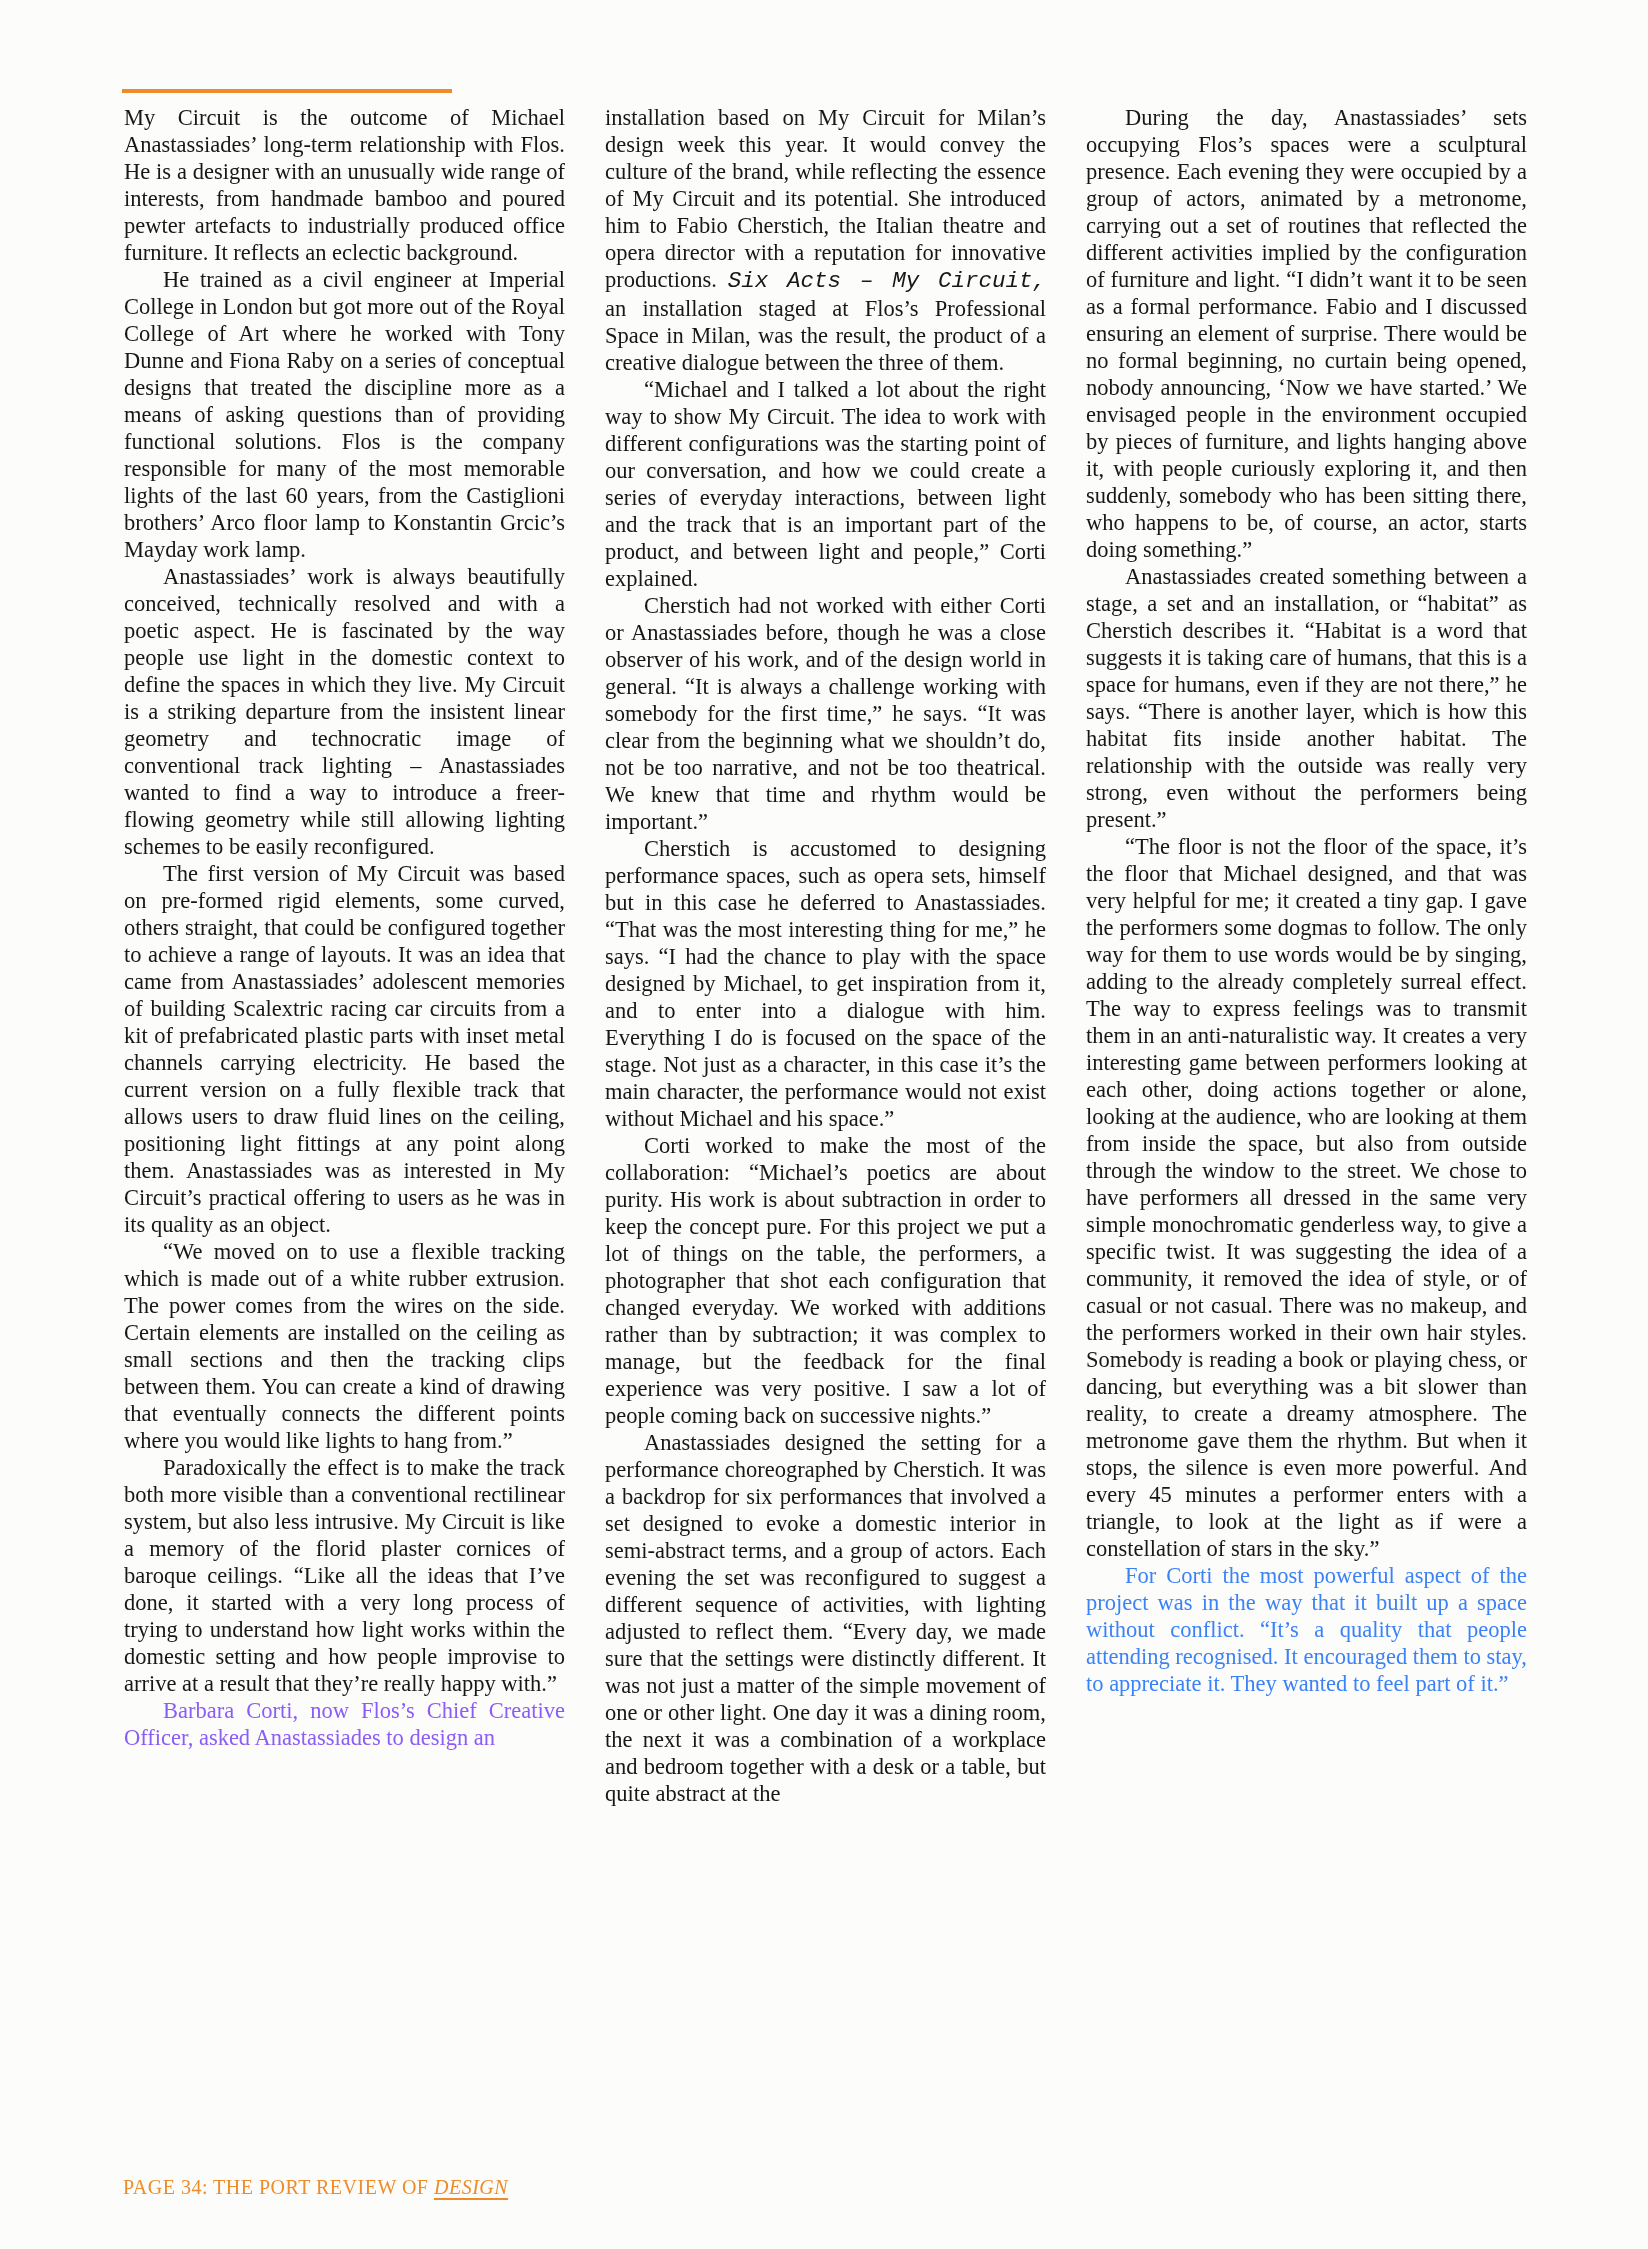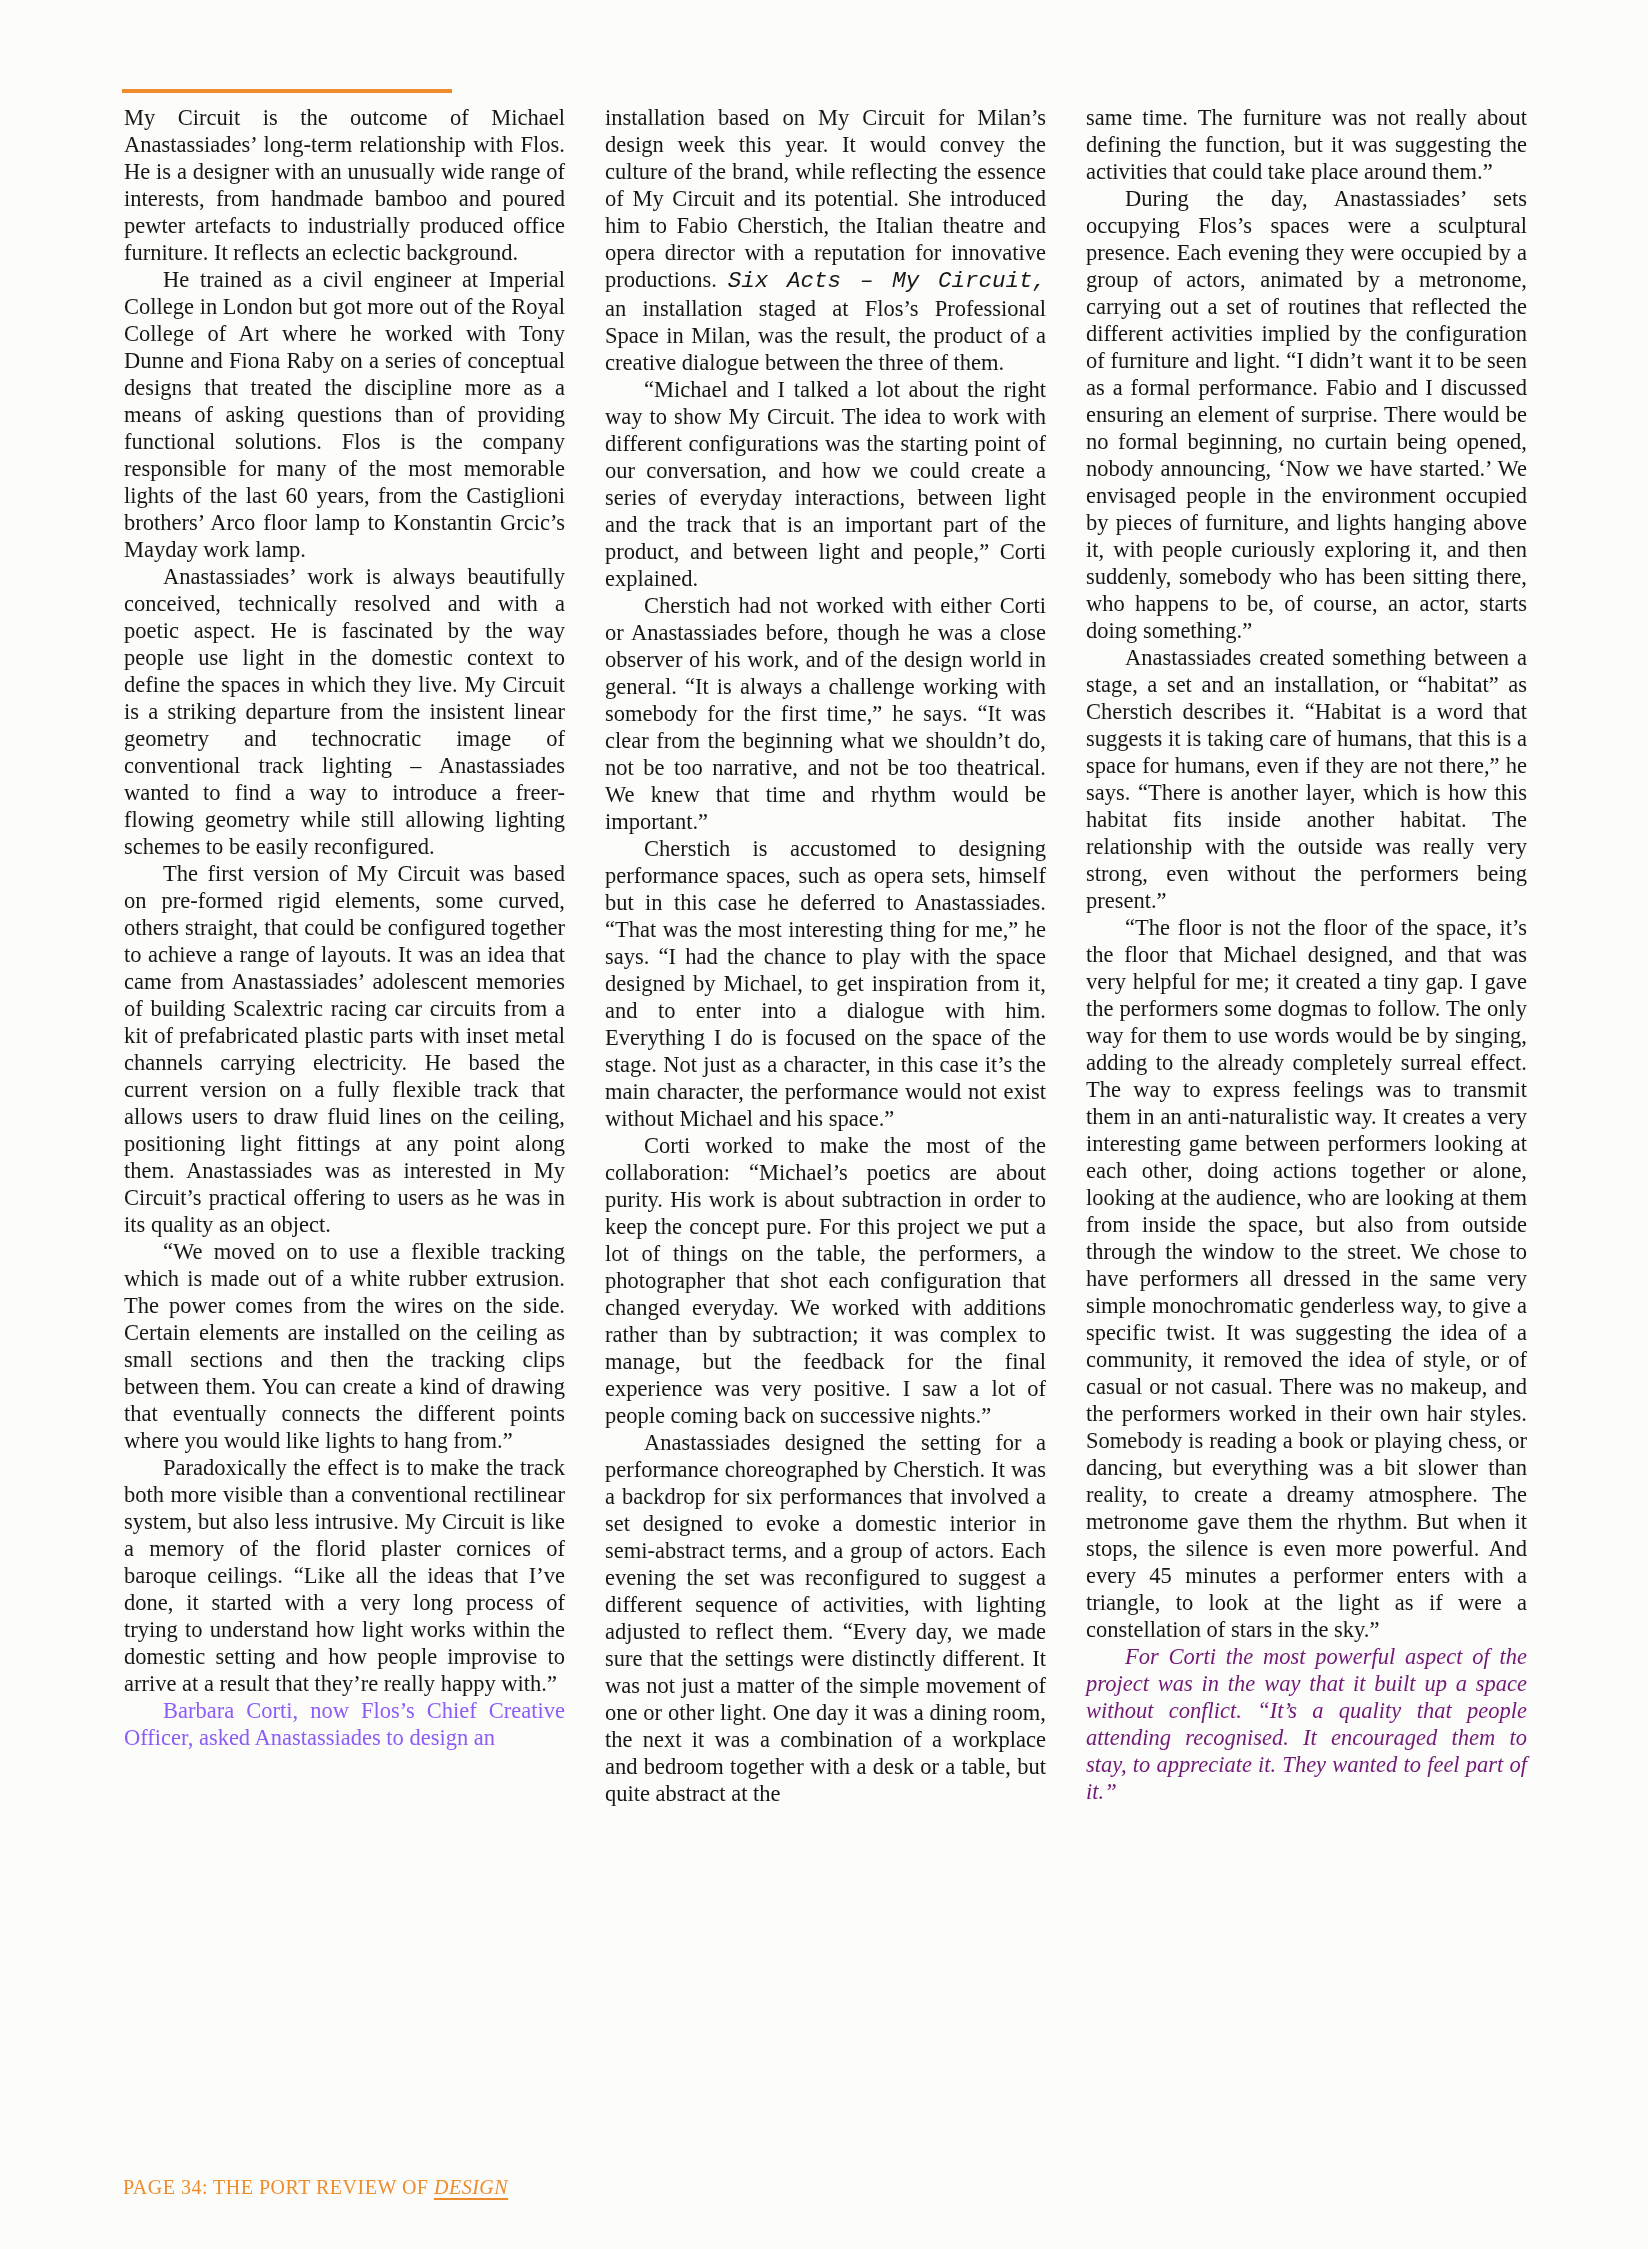--- a/index.html
+++ b/index.html
@@ -92,25 +92,24 @@
       </div>
     <div class="col">
         <p style="color: rgb(24, 23, 21);"><span>installation based on My Circuit for Milan’s design week this year. It would convey the culture of the brand, while reflecting the essence of My Circuit and its potential. She introduced him to Fabio Cherstich, the Italian theatre and opera director with a reputation for innovative productions. </span><span class="italic">Six Acts – My Circuit,</span><span> an installation staged at Flos’s Professional Space in Milan, was the result, the product of a creative dialogue between the three of them.</span></p>
         <p class="indent" style="color: rgb(24, 23, 21);"><span>“Michael and I talked a lot about the right way to show My Circuit. The idea to work with different configurations was the starting point of our conversation, and how we could create a series of everyday interactions, between light and the track that is an important part of the product, and between light and people,” Corti explained.</span></p>
         <p class="indent" style="color: rgb(24, 23, 21);"><span>Cherstich had not worked with either Corti or Anastassiades before, though he was a close observer of his work, and of the design world in general. “It is always a challenge working with somebody for the first time,” he says. “It was clear from the beginning what we shouldn’t do, not be too narrative, and not be too theatrical. We knew that time and rhythm would be important.”</span></p>
         <p class="indent" style="color: rgb(24, 23, 21);"><span>Cherstich is accustomed to designing performance spaces, such as opera sets, himself but in this case he deferred to Anastassiades. “That was the most interesting thing for me,” he says. “I had the chance to play with the space designed by Michael, to get inspiration from it, and to enter into a dialogue with him. Everything I do is focused on the space of the stage. Not just as a character, in this case it’s the main character, the performance would not exist without Michael and his space.”</span></p>
         <p class="indent" style="color: rgb(24, 23, 21);"><span>Corti worked to make the most of the collaboration: “Michael’s poetics are about purity. His work is about subtraction in order to keep the concept pure. For this project we put a lot of things on the table, the performers, a photographer that shot each configuration that changed everyday. We worked with additions rather than by subtraction; it was complex to manage, but the feedback for the final experience was very positive. I saw a lot of people coming back on successive nights.”</span></p>
         <p class="indent" style="color: rgb(24, 23, 21);"><span>Anastassiades designed the setting for a performance choreographed by Cherstich. It was a backdrop for six performances that involved a set designed to evoke a domestic interior in semi-abstract terms, and a group of actors. Each evening the set was reconfigured to suggest a different sequence of activities, with lighting adjusted to reflect them. “Every day, we made sure that the settings were distinctly different. It was not just a matter of the simple movement of one or other light.  One day it was a dining room, the next it was a combination of a workplace and bedroom together with a desk or a table, but quite abstract at the</span></p>
       </div>
     <div class="col">
-        <p style="color: rgb(24, 23, 21);"><span>same time. The furniture was not really about defining the function, but it was suggesting the activities that could take place around them.”</span></p>
         <p class="indent" style="color: rgb(24, 23, 21);"><span>During the day, Anastassiades’ sets occupying Flos’s spaces were a sculptural presence. Each evening they were occupied by a group of actors, animated by a metronome, carrying out a set of routines that reflected the different activities implied by the configuration of furniture and light. “I didn’t want it to be seen as a formal performance. Fabio and I discussed ensuring an element of surprise. There would be no formal beginning, no curtain being opened, nobody announcing, ‘Now we have started.’ We envisaged people in the environment occupied by pieces of furniture, and lights hanging above it, with people curiously exploring it, and then suddenly, somebody who has been sitting there, who happens to be, of course, an actor, starts doing something.”</span></p>
         <p class="indent" style="color: rgb(24, 23, 21);"><span>Anastassiades created something between a stage, a set and an installation, or “habitat” as Cherstich describes it. “Habitat is a word that suggests it is taking care of humans, that this is a space for humans, even if they are not there,” he says. “There is another layer, which is how this habitat fits inside another habitat. The relationship with the outside was really very strong, even without the performers being present.”</span></p>
         <p class="indent" style="color: rgb(24, 23, 21);"><span>“The floor is not the floor of the space, it’s the floor that Michael designed, and that was very helpful for me; it created a tiny gap. I gave the performers some dogmas to follow. The only way for them to use words would be by singing, adding to the already completely surreal effect. The way to express feelings was to transmit them in an anti-naturalistic way. It creates a very interesting game between performers looking at each other, doing actions together or alone, looking at the audience, who are looking at them from inside the space, but also from outside through the window to the street. We chose to have performers all dressed in the same very simple monochromatic genderless way, to give a specific twist. It was suggesting the idea of a community, it removed the idea of style, or of casual or not casual. There was no makeup, and the performers worked in their own hair styles. Somebody is reading a book or playing chess, or dancing, but everything was a bit slower than reality, to create a dreamy atmosphere. The metronome gave them the rhythm. But when it stops, the silence is even more powerful. And every 45 minutes a performer enters with a triangle, to look at the light as if were a constellation of stars in the sky.”</span></p>
-        <p class="indent" style="color: #701a75; font-style: italic;"><span>For Corti the most powerful aspect of the project was in the way that it built up a space without conflict. “It’s a quality that people attending recognised. It encouraged them to stay, to appreciate it. They wanted to feel part of it.”</span></p>
+        <p class="indent" style="color: #3b82f6;"><span>For Corti the most powerful aspect of the project was in the way that it built up a space without conflict. “It’s a quality that people attending recognised. It encouraged them to stay, to appreciate it. They wanted to feel part of it.”</span></p>
       </div>
   </div>
 
   <div class="footer" style="color: rgb(238, 139, 42);">
     <span>PAGE 34: THE PORT REVIEW OF </span><span class="brand">DESIGN</span>
   </div>
 
 </div>
 
 

